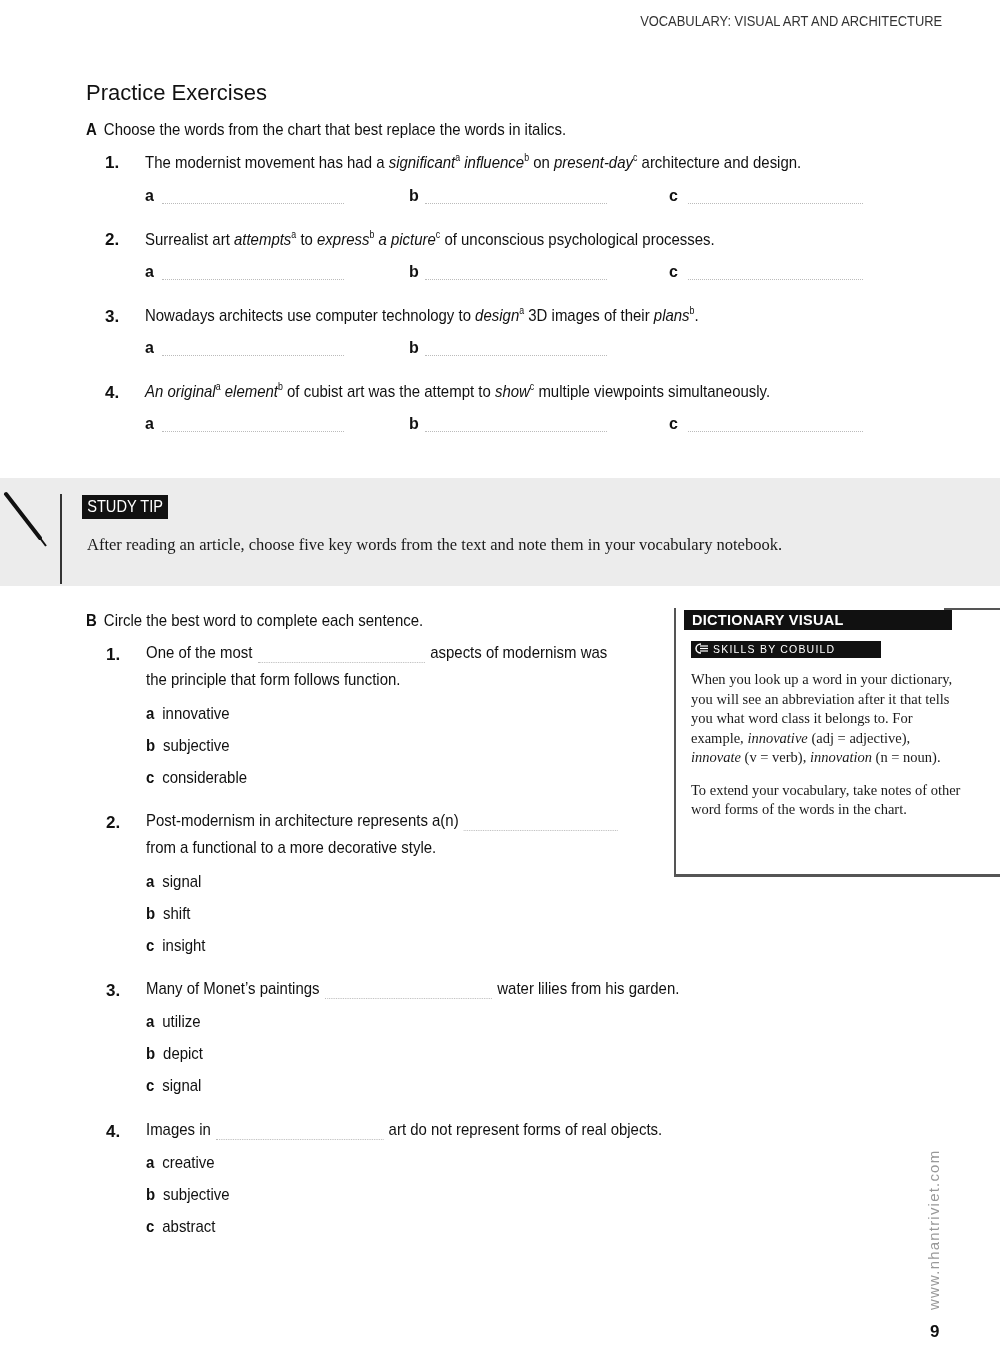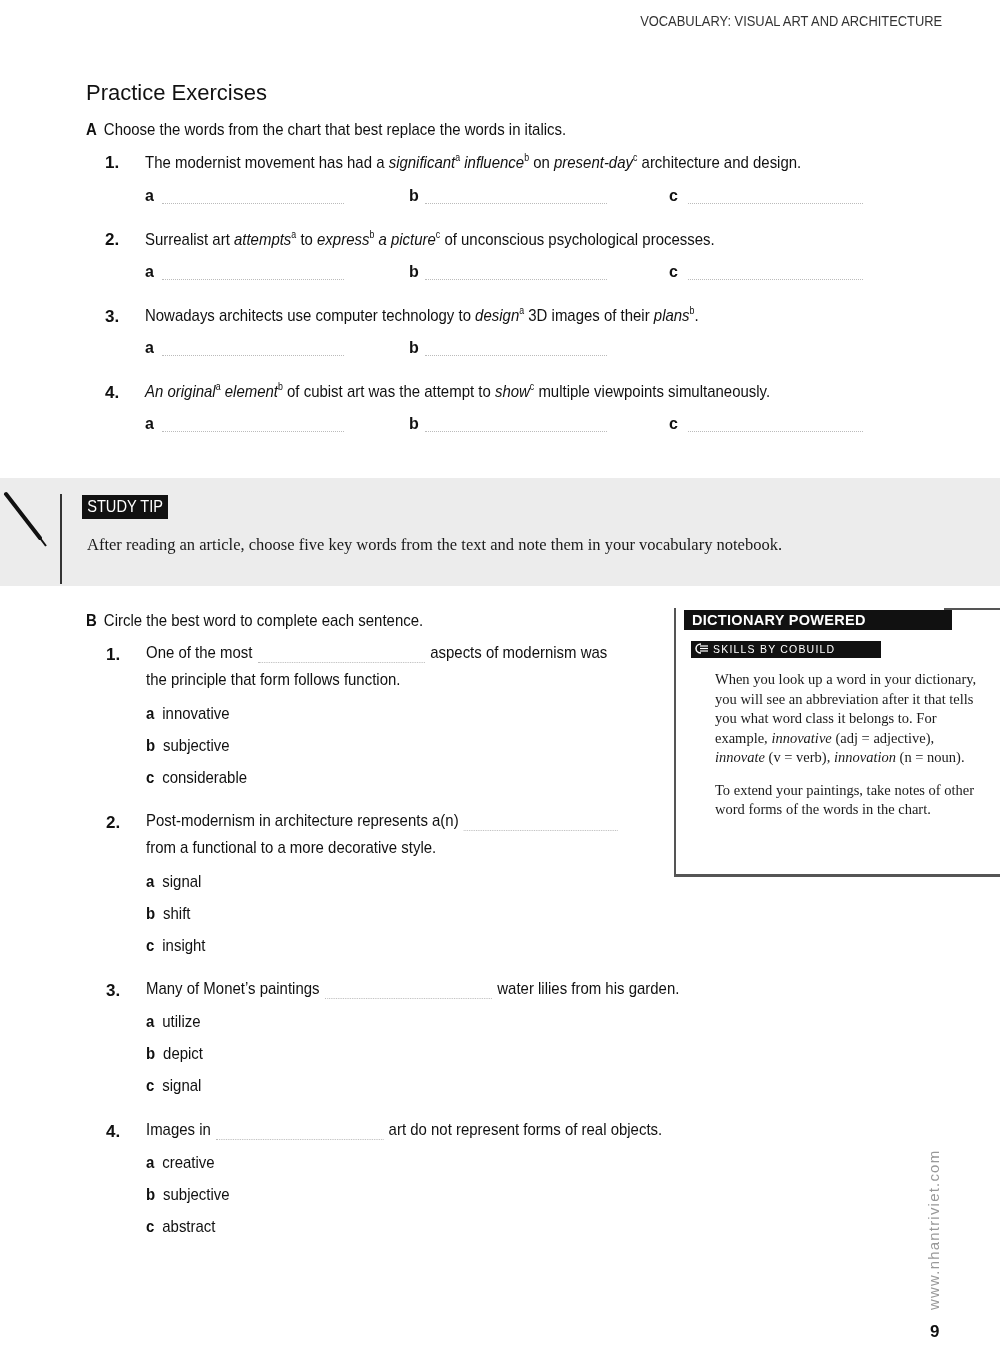--- a/index.html
+++ b/index.html
@@ -26,21 +26,21 @@
   .tip-band { left:0; top:478px; width:1000px; height:108px; background:#ececec; }
   .tip-vrule { left:60px; top:494px; width:2px; height:90px; background:#333; }
   .tip-badge { left:82px; top:495px; background:#111; color:#fff; font-size:17px; padding:2px 6px; transform:scaleX(0.86); transform-origin:left top; }
   .tip-text { left:87px; top:533px; font-family:"Liberation Serif", "DejaVu Serif", serif; font-size:16.5px; line-height:23px; color:#1a1a1a;text-align:center; }
   .pen { left:2px; top:490px; }
   
   .dict-box { left:674px; top:608px; width:340px; height:266px; border-left:2px solid #555; border-bottom:3px solid #555; background:#fff; }
   .dict-head { left:684px; top:610px; width:260px; height:20px; background:#111; color:#fff; font-size:14.5px; font-weight:bold; padding-left:8px; line-height:21px; letter-spacing:0.3px; }
   .dict-top-rule { left:944px; top:608px; width:56px; border-top:2px solid #555; }
   .cobuild { left:691px; top:641px; height:17px; width:186px; background:#111; color:#fff; font-size:10.5px; letter-spacing:1.2px; line-height:17px; padding-left:4px; }
-  .dict-text { left:691px; top:670px; width:270px; font-family:"Liberation Serif", "DejaVu Serif", serif; font-size:14.5px; line-height:19.5px; color:#1a1a1a;margin-left:24px; }
+  .dict-text { left:691px; top:670px; width:270px; font-family:"Liberation Serif", "DejaVu Serif", serif; font-size:14.5px; line-height:19.5px; color:#1a1a1a; }
   .dict-text p { margin:0 0 13px 0; }
   .watermark { left:925px; top:1310px; transform:rotate(-90deg); transform-origin:left top; font-size:15px; color:#999; letter-spacing:1.2px; white-space:nowrap; }
   .page-num { left:930px; top:1322px; font-size:17px; font-weight:bold; color:#111; }
 </style>
 </head>
 <body>
 
 <div class="abs running-head">VOCABULARY: VISUAL ART AND ARCHITECTURE</div>
 
 <div class="abs title">Practice Exercises</div>
@@ -135,28 +135,28 @@
 <div class="abs qnum" style="left:106px; top:1122px;">4.</div>
 <div class="abs qtext" style="left:146px; top:1120px;">
   <span>Images in</span><span class="blank-inline" style="width:190px;"></span><span>art do not represent forms of real objects.</span>
 </div>
 <div class="abs opt" style="left:146px; top:1153px;"><b>a</b><span>creative</span></div>
 <div class="abs opt" style="left:146px; top:1185px;"><b>b</b><span>subjective</span></div>
 <div class="abs opt" style="left:146px; top:1217px;"><b>c</b><span>abstract</span></div>
 
 <div class="abs dict-box"></div>
 <div class="abs dict-top-rule"></div>
-<div class="abs dict-head">DICTIONARY POWERED</div>
+<div class="abs dict-head">DICTIONARY VISUAL</div>
 <div class="abs cobuild">
   <svg width="14" height="11" viewBox="0 0 14 11" style="vertical-align:-1px; margin-right:4px;">
     <path d="M6 1 A5 4.5 0 0 0 6 10" stroke="#fff" stroke-width="1.5" fill="none"></path>
     <line x1="5" y1="3" x2="13" y2="3" stroke="#fff" stroke-width="1.2"></line>
     <line x1="5" y1="5.5" x2="13" y2="5.5" stroke="#fff" stroke-width="1.2"></line>
     <line x1="5" y1="8" x2="13" y2="8" stroke="#fff" stroke-width="1.2"></line>
   </svg><span>SKILLS BY COBUILD</span>
 </div>
 <div class="abs dict-text">
   <p><span>When you look up a word in your dictionary, you will see an abbreviation after it that tells you what word class it belongs to. For example, </span><i>innovative</i><span> (adj = adjective), </span><i>innovate</i><span> (v = verb), </span><i>innovation</i><span> (n = noun).</span></p>
-  <p>To extend your paintings, take notes of other word forms of the words in the chart.</p>
+  <p>To extend your vocabulary, take notes of other word forms of the words in the chart.</p>
 </div>
 
 <div class="abs watermark">www.nhantriviet.com</div>
 <div class="abs page-num">9</div>
 
 </body></html>

